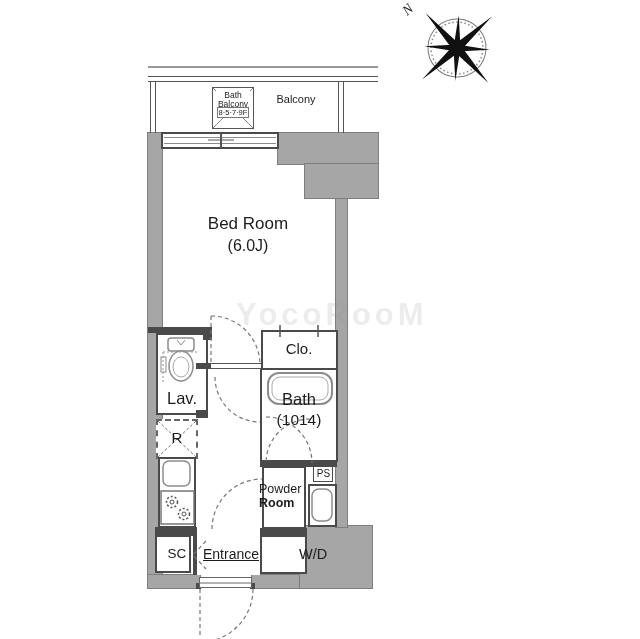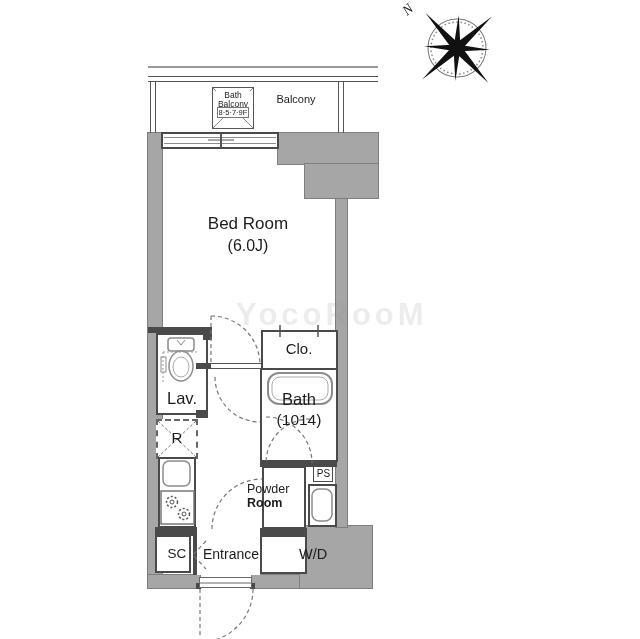--- a/index.html
+++ b/index.html
@@ -158,28 +158,28 @@
 
   <div class="abs lbl" style="left:262px;top:390px;width:74px;font-size:16.5px;">
     <span style="display:block;">Bath</span>
     <span style="display:block;font-size:15.5px;margin-top:2px;">(1014)</span>
   </div>
 
   <div class="abs lbl" style="left:160px;top:389px;width:44px;font-size:16.5px;">Lav.</div>
 
   <div class="abs lbl" style="left:166px;top:429px;width:22px;font-size:15px;">R</div>
 
-  <div class="abs lbl" style="left:247px;top:482px;width:33px;font-size:12.5px;">
+  <div class="abs lbl" style="left:259px;top:482px;width:33px;font-size:12.5px;">
     <span style="display:block;">Powder</span>
     <span style="display:block;font-weight:bold;">Room</span>
   </div>
 
   <div class="abs lbl" style="left:263px;top:546px;width:42px;font-size:14.5px;padding-left:36px;">W/D</div>
 
   <div class="abs lbl" style="left:157px;top:546px;width:40px;font-size:13.5px;">SC</div>
 
-  <div class="abs lbl" style="left:194px;top:546px;width:74px;font-size:14px;">Entrance</div>
+  <div class="abs lbl" style="left:194px;top:546px;width:74px;font-size:14px;text-decoration:underline;">Entrance</div>
 
   <div class="abs lbl" style="left:313px;top:468px;width:21px;font-size:10px;">PS</div>
 
   <div class="abs wm" style="left:236px;top:297px;">YocoRooM</div>
 
 </div>
 
 </body></html>

